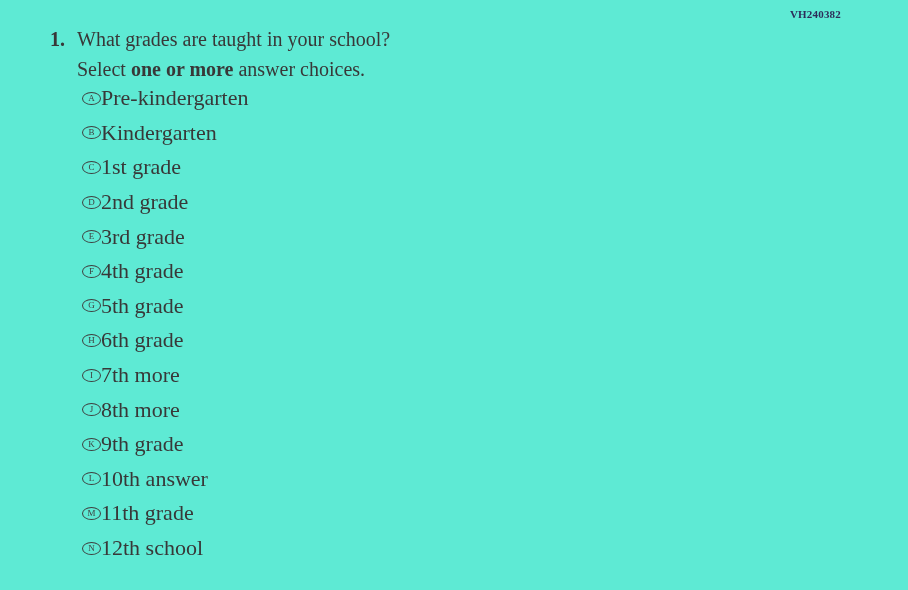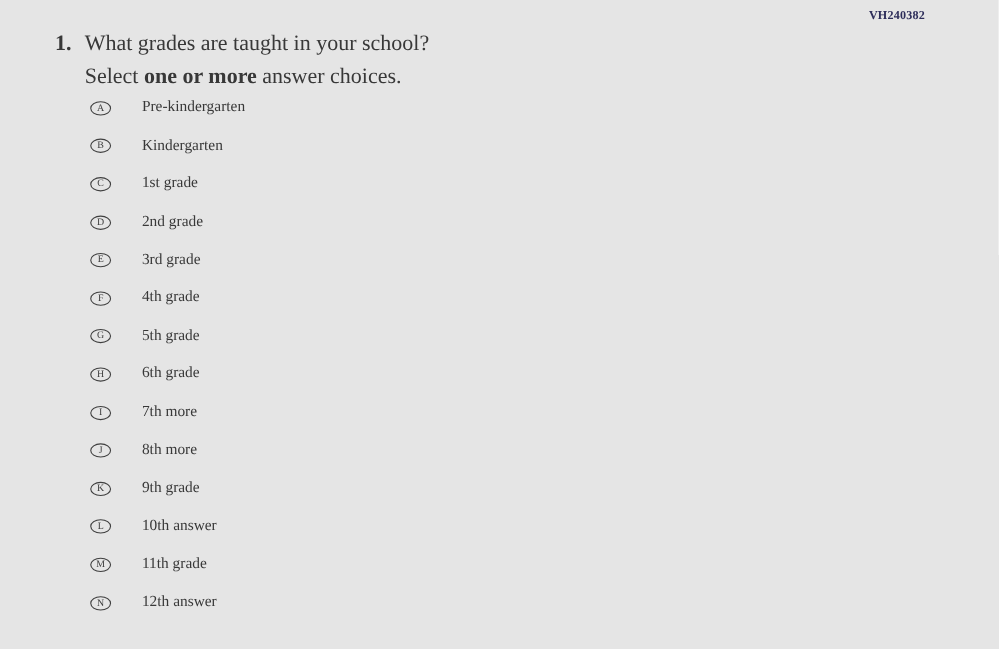--- a/index.html
+++ b/index.html
@@ -4,21 +4,21 @@
 <style>
   html, body {
     margin: 0;
     padding: 0;
     background: #ffffff;
   }
   .page {
     position: relative;
     width: 908px;
     height: 590px;
-    background: #e5e5e5;
+    background: #5eead4;
     overflow: hidden;
     font-family: "Liberation Serif", "DejaVu Serif", serif;
     color: #383838;
   }
   .form-code {
     position: absolute;
     top: 8px;
     right: 67px;
     font-size: 11px;
     font-weight: bold;
@@ -72,22 +72,22 @@
     justify-content: center;
     flex: 0 0 auto;
   }
   .oval-letter {
     font-size: 9px;
     line-height: 1;
     color: #3f3f3f;
     transform: translateY(-0.5px);
   }
   .option-label {
-    margin-left: 28px;
-    font-size: 14px;
+    margin-left: 0;
+    font-size: 22px;
     line-height: 1;
   }
 </style>
 </head>
 <body>
 
 <div class="page">
 
   <span class="form-code">VH240382</span>
 
@@ -185,18 +185,18 @@
       <span class="oval">
           <span class="oval-letter">M</span>
         </span>
       <span class="option-label">11th grade</span>
     </div>
 
     <div class="option-row">
       <span class="oval">
           <span class="oval-letter">N</span>
         </span>
-      <span class="option-label">12th answer</span>
+      <span class="option-label">12th school</span>
     </div>
 
   </div>
 
 </div>
 
 </body></html>

